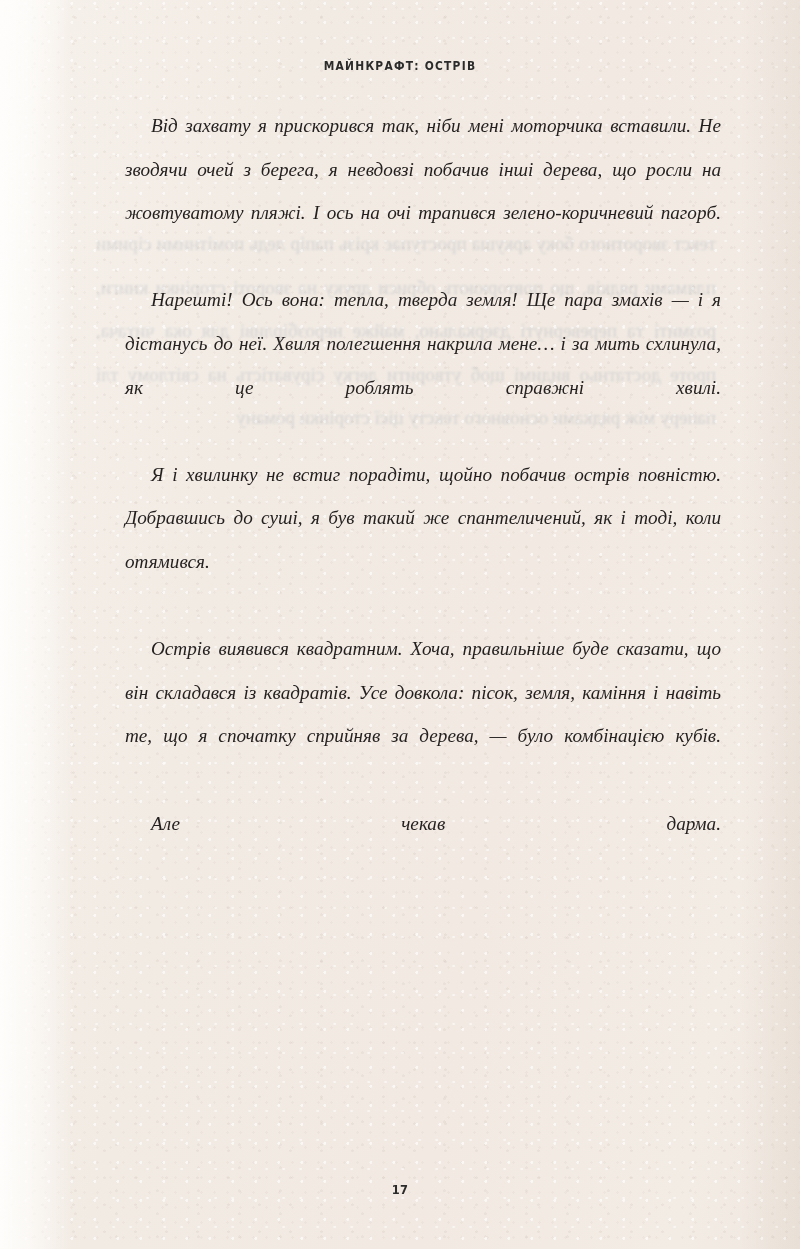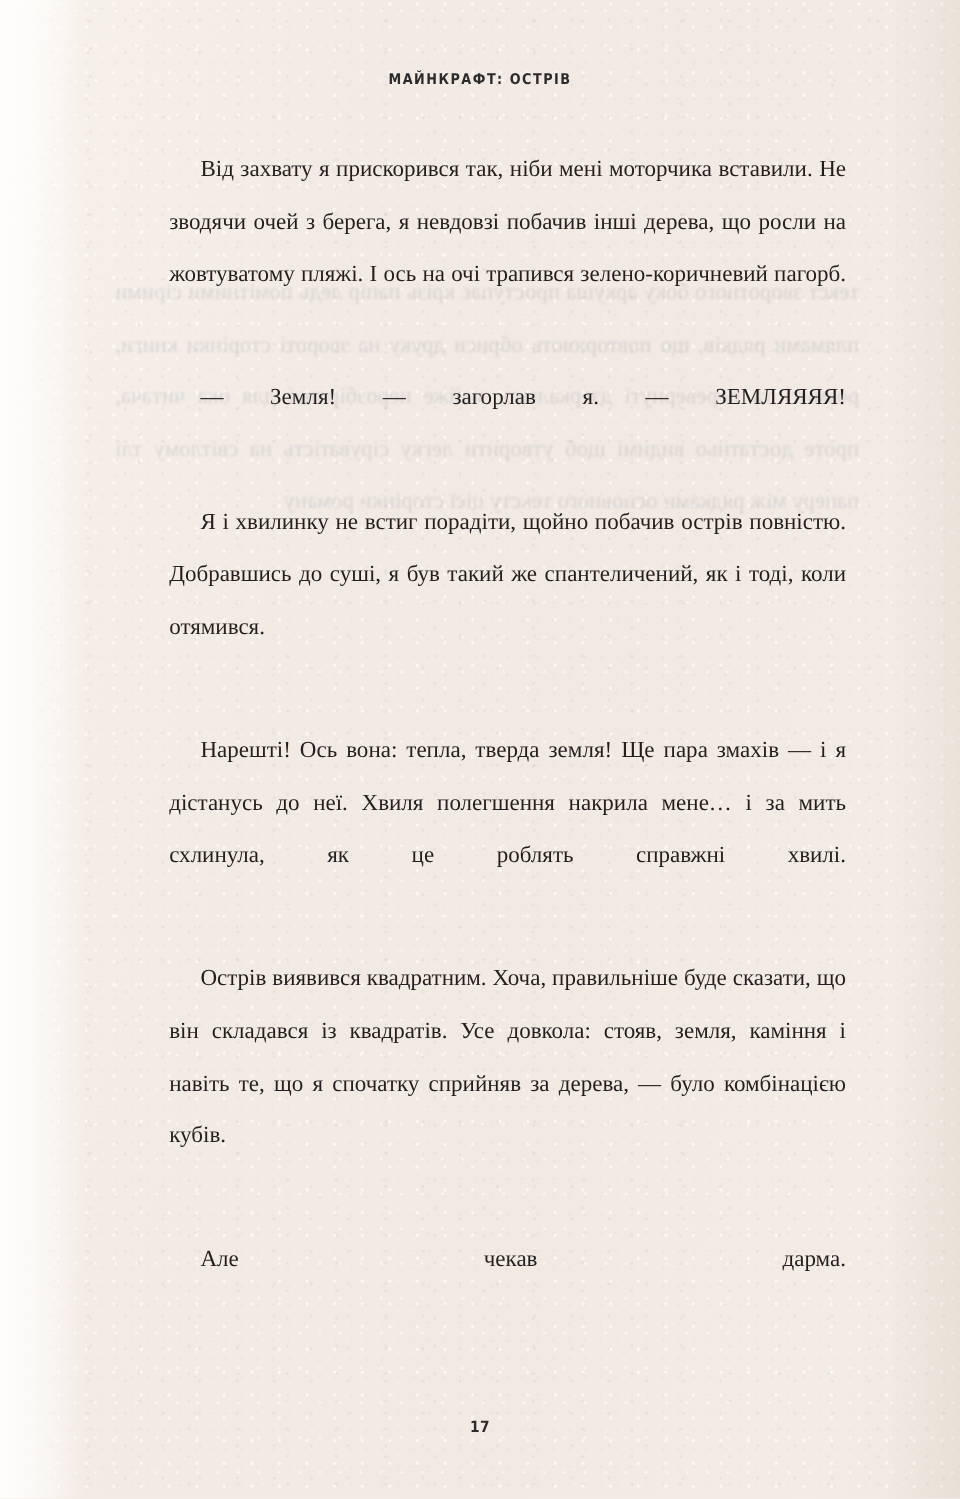--- a/index.html
+++ b/index.html
@@ -98,23 +98,24 @@
     font-size: 19.2px;
     line-height: 43.6px;
     color: #231f1e;
     text-align: justify;
     text-justify: inter-word;
     -webkit-hyphens: none;
     hyphens: none;
   }
 
   .textblock p {
-    margin: 16px;
+    margin: 0;
     text-indent: 26px;
     text-align: justify;
+    font-style: italic;
   }
 
   
   .textblock p::after {
     content: "";
     display: inline-block;
     width: 100%;
   }
 
   .folio {
@@ -139,23 +140,22 @@
 
   <div class="gutter-glow"></div>
   <div class="edge-shade"></div>
 
   <div class="showthrough">текст зворотного боку аркуша проступає крізь папір ледь помітними сірими плямами рядків, що повторюють обриси друку на звороті сторінки книги, розмиті та перевернуті дзеркально, майже нерозбірливі для ока читача, проте достатньо видимі щоб утворити легку сіруватість на світлому тлі паперу між рядками основного тексту цієї сторінки роману</div>
 
   <div class="running-head">МАЙНКРАФТ: ОСТРІВ</div>
 
   <div class="textblock">
     <p>Від захвату я прискорився так, ніби мені моторчика вставили. Не зводячи очей з берега, я невдовзі побачив інші дерева, що росли на жовтуватому пляжі. І ось на очі трапився зелено-коричневий пагорб.</p>
-    <p>— Земля! — загорлав я. — ЗЕМЛЯЯЯЯ!</p>
+    <p> Нарешті! Ось вона: тепла, тверда земля! Ще пара змахів — і я дістанусь до неї. Хвиля полегшення накрила мене… і за мить схлинула, як це роблять справжні хвилі.</p>
     <p>Я і хвилинку не встиг порадіти, щойно побачив острів повністю. Добравшись до суші, я був такий же спантеличений, як і тоді, коли отямився.</p>
-    <p> Нарешті! Ось вона: тепла, тверда земля! Ще пара змахів — і я дістанусь до неї. Хвиля полегшення накрила мене… і за мить схлинула, як це роблять справжні хвилі.</p>
-    <p>Острів виявився квадратним. Хоча, правильніше буде сказати, що він складався із квадратів. Усе довкола: стояв, земля, каміння і навіть те, що я спочатку сприйняв за дерева, — було комбінацією кубів.</p>
+    <p>Острів виявився квадратним. Хоча, правильніше буде сказати, що він складався із квадратів. Усе довкола: пісок, земля, каміння і навіть те, що я спочатку сприйняв за дерева, — було комбінацією кубів.</p>
     <p>Але чекав дарма.</p>
 
   </div>
 
   <div class="folio">17</div>
 
 </div>
 
 </body></html>

